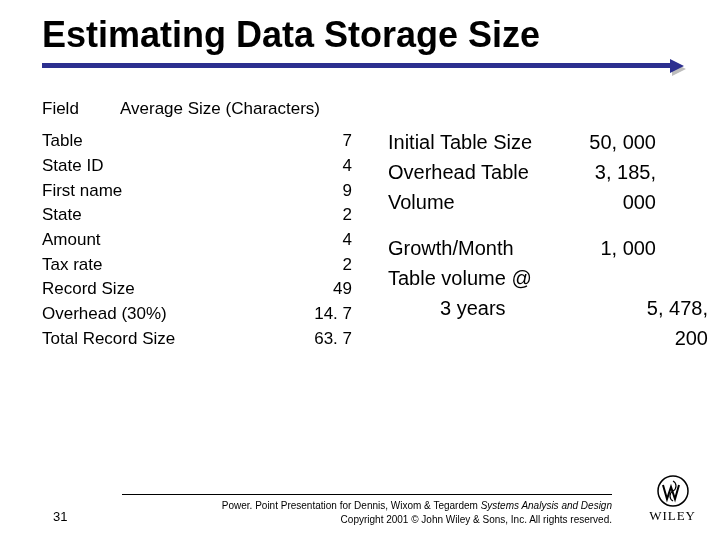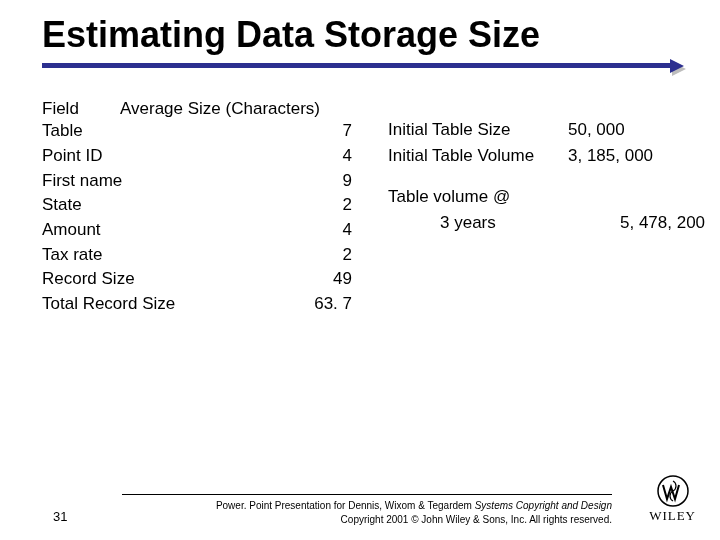--- a/index.html
+++ b/index.html
@@ -5,31 +5,31 @@
 html,body{margin:0;padding:0}
 body{width:720px;height:540px;background:#fff;font-family:Arial,Helvetica,sans-serif;position:relative;overflow:hidden}
 .slide{box-sizing:border-box;padding:14px 36px 16px 42px;height:100%}
 .title{font-family:Verdana,Arial,sans-serif;font-size:36px;font-weight:700;color:#000;line-height:1.15;margin:0 0 4px 0}
 .rule{position:relative;height:12px;margin-top:2px}
 .rule .bar{position:absolute;left:0;right:8px;top:4px;height:5px;background:#2c2f8f}
 .rule .arrow{position:absolute;right:0;top:0;width:0;height:0;border-top:7px solid transparent;border-bottom:7px solid transparent;border-left:14px solid #2c2f8f}
 .rule .shadow{position:absolute;right:-2px;top:3px;width:0;height:0;border-top:7px solid transparent;border-bottom:7px solid transparent;border-left:14px solid #bdbdbd;z-index:-1}
 .content{display:flex;margin-top:28px}
 .left{width:340px}
-.headers{display:flex;font-size:17px;font-family:Arial,sans-serif;}
+.headers{display:flex;font-size:17px;font-family:Arial,sans-serif;margin-bottom:10px}
 .headers .h1{width:78px}
 .headers .h2{}
 .fields{font-size:17px}
 .row{display:flex;line-height:1.45}
 .row .label{width:240px}
 .row .val{width:70px;text-align:right}
-.right{margin-left:36px;margin-top:18px;font-size:17px}
+.right{margin-left:36px;margin-top:28px;font-size:20px}
 .rrow{display:flex;line-height:1.5}
 .rrow .rlabel{width:180px}
-.rrow .rval{width:88px;}
+.rrow .rval{width:88px;text-align:right}
 .rgap{height:16px}
 .rlabel.indent{padding-left:52px}
 .footer{position:absolute;left:0;right:0;bottom:14px;padding:0 36px 0 42px}
 .footer .hr{height:1px;background:#000;margin:0 0 4px 0;margin-left:80px;margin-right:72px}
 .footer .credits{font-size:10px;text-align:right;line-height:1.35;margin-right:72px}
 .footer .credits .line1 .mid{font-style:normal}
 .footer .credits .line1 .book{font-style:italic}
 .footer .pagenum{position:absolute;left:53px;bottom:2px;font-size:13px}
 .logo{position:absolute;right:24px;bottom:16px;text-align:left}
 .logo svg{display:block;margin:0 auto}
@@ -51,21 +51,21 @@
       <div class="headers">
         <div class="h1">Field</div>
         <div class="h2">Average Size (Characters)</div>
       </div>
       <div class="fields" id="fields">
           <div class="row">
             <div class="label">Table</div>
             <div class="val">7</div>
           </div>
           <div class="row">
-            <div class="label">Point ID</div>
+            <div class="label">State ID</div>
             <div class="val">4</div>
           </div>
           <div class="row">
             <div class="label">First name</div>
             <div class="val">9</div>
           </div>
           <div class="row">
             <div class="label">State</div>
             <div class="val">2</div>
           </div>
@@ -75,53 +75,61 @@
           </div>
           <div class="row">
             <div class="label">Tax rate</div>
             <div class="val">2</div>
           </div>
           <div class="row">
             <div class="label">Record Size</div>
             <div class="val">49</div>
           </div>
           <div class="row">
+            <div class="label">Overhead (30%)</div>
+            <div class="val">14. 7</div>
+          </div>
+          <div class="row">
             <div class="label">Total Record Size</div>
             <div class="val">63. 7</div>
           </div>
         </div>
     </div>
 
     <div class="right" id="summary">
         <div class="rrow">
           <div class="rlabel">Initial Table Size</div>
           <div class="rval">50, 000</div>
         </div>
         <div class="rrow">
-          <div class="rlabel">Initial Table Volume</div>
+          <div class="rlabel">Overhead Table Volume</div>
           <div class="rval">3, 185, 000</div>
         </div>
         <div class="rgap"></div>
+        <div class="rrow">
+          <div class="rlabel">Growth/Month</div>
+          <div class="rval">1, 000</div>
+        </div>
         <div class="rrow">
           <div class="rlabel">Table volume @</div>
           <div class="rval"></div>
         </div>
         <div class="rrow">
           <div class="rlabel indent">3 years</div>
           <div class="rval">5, 478, 200</div>
         </div>
       </div>
   </div>
 </div>
 
 <div class="footer">
   <div class="hr"></div>
   <div class="credits">
     <div class="line1">
-      <span class="mid">Power. Point Presentation for Dennis, Wixom &amp; Tegardem </span><span class="book">Systems Copyright and Design</span>
+      <span class="mid">Power. Point Presentation for Dennis, Wixom &amp; Tegardem </span><span class="book">Systems Analysis and Design</span>
     </div>
     <div>Copyright 2001 © John Wiley &amp; Sons, Inc. All rights reserved.</div>
   </div>
   <div class="pagenum">31</div>
 </div>
 
 <div class="logo">
   <svg width="32" height="32" viewBox="0 0 32 32">
     <circle cx="16" cy="16" r="15" fill="none" stroke="#000" stroke-width="1.5"></circle>
     <path d="M6 10 L10 24 L14 12 L18 24 L22 10" fill="none" stroke="#000" stroke-width="2"></path>

